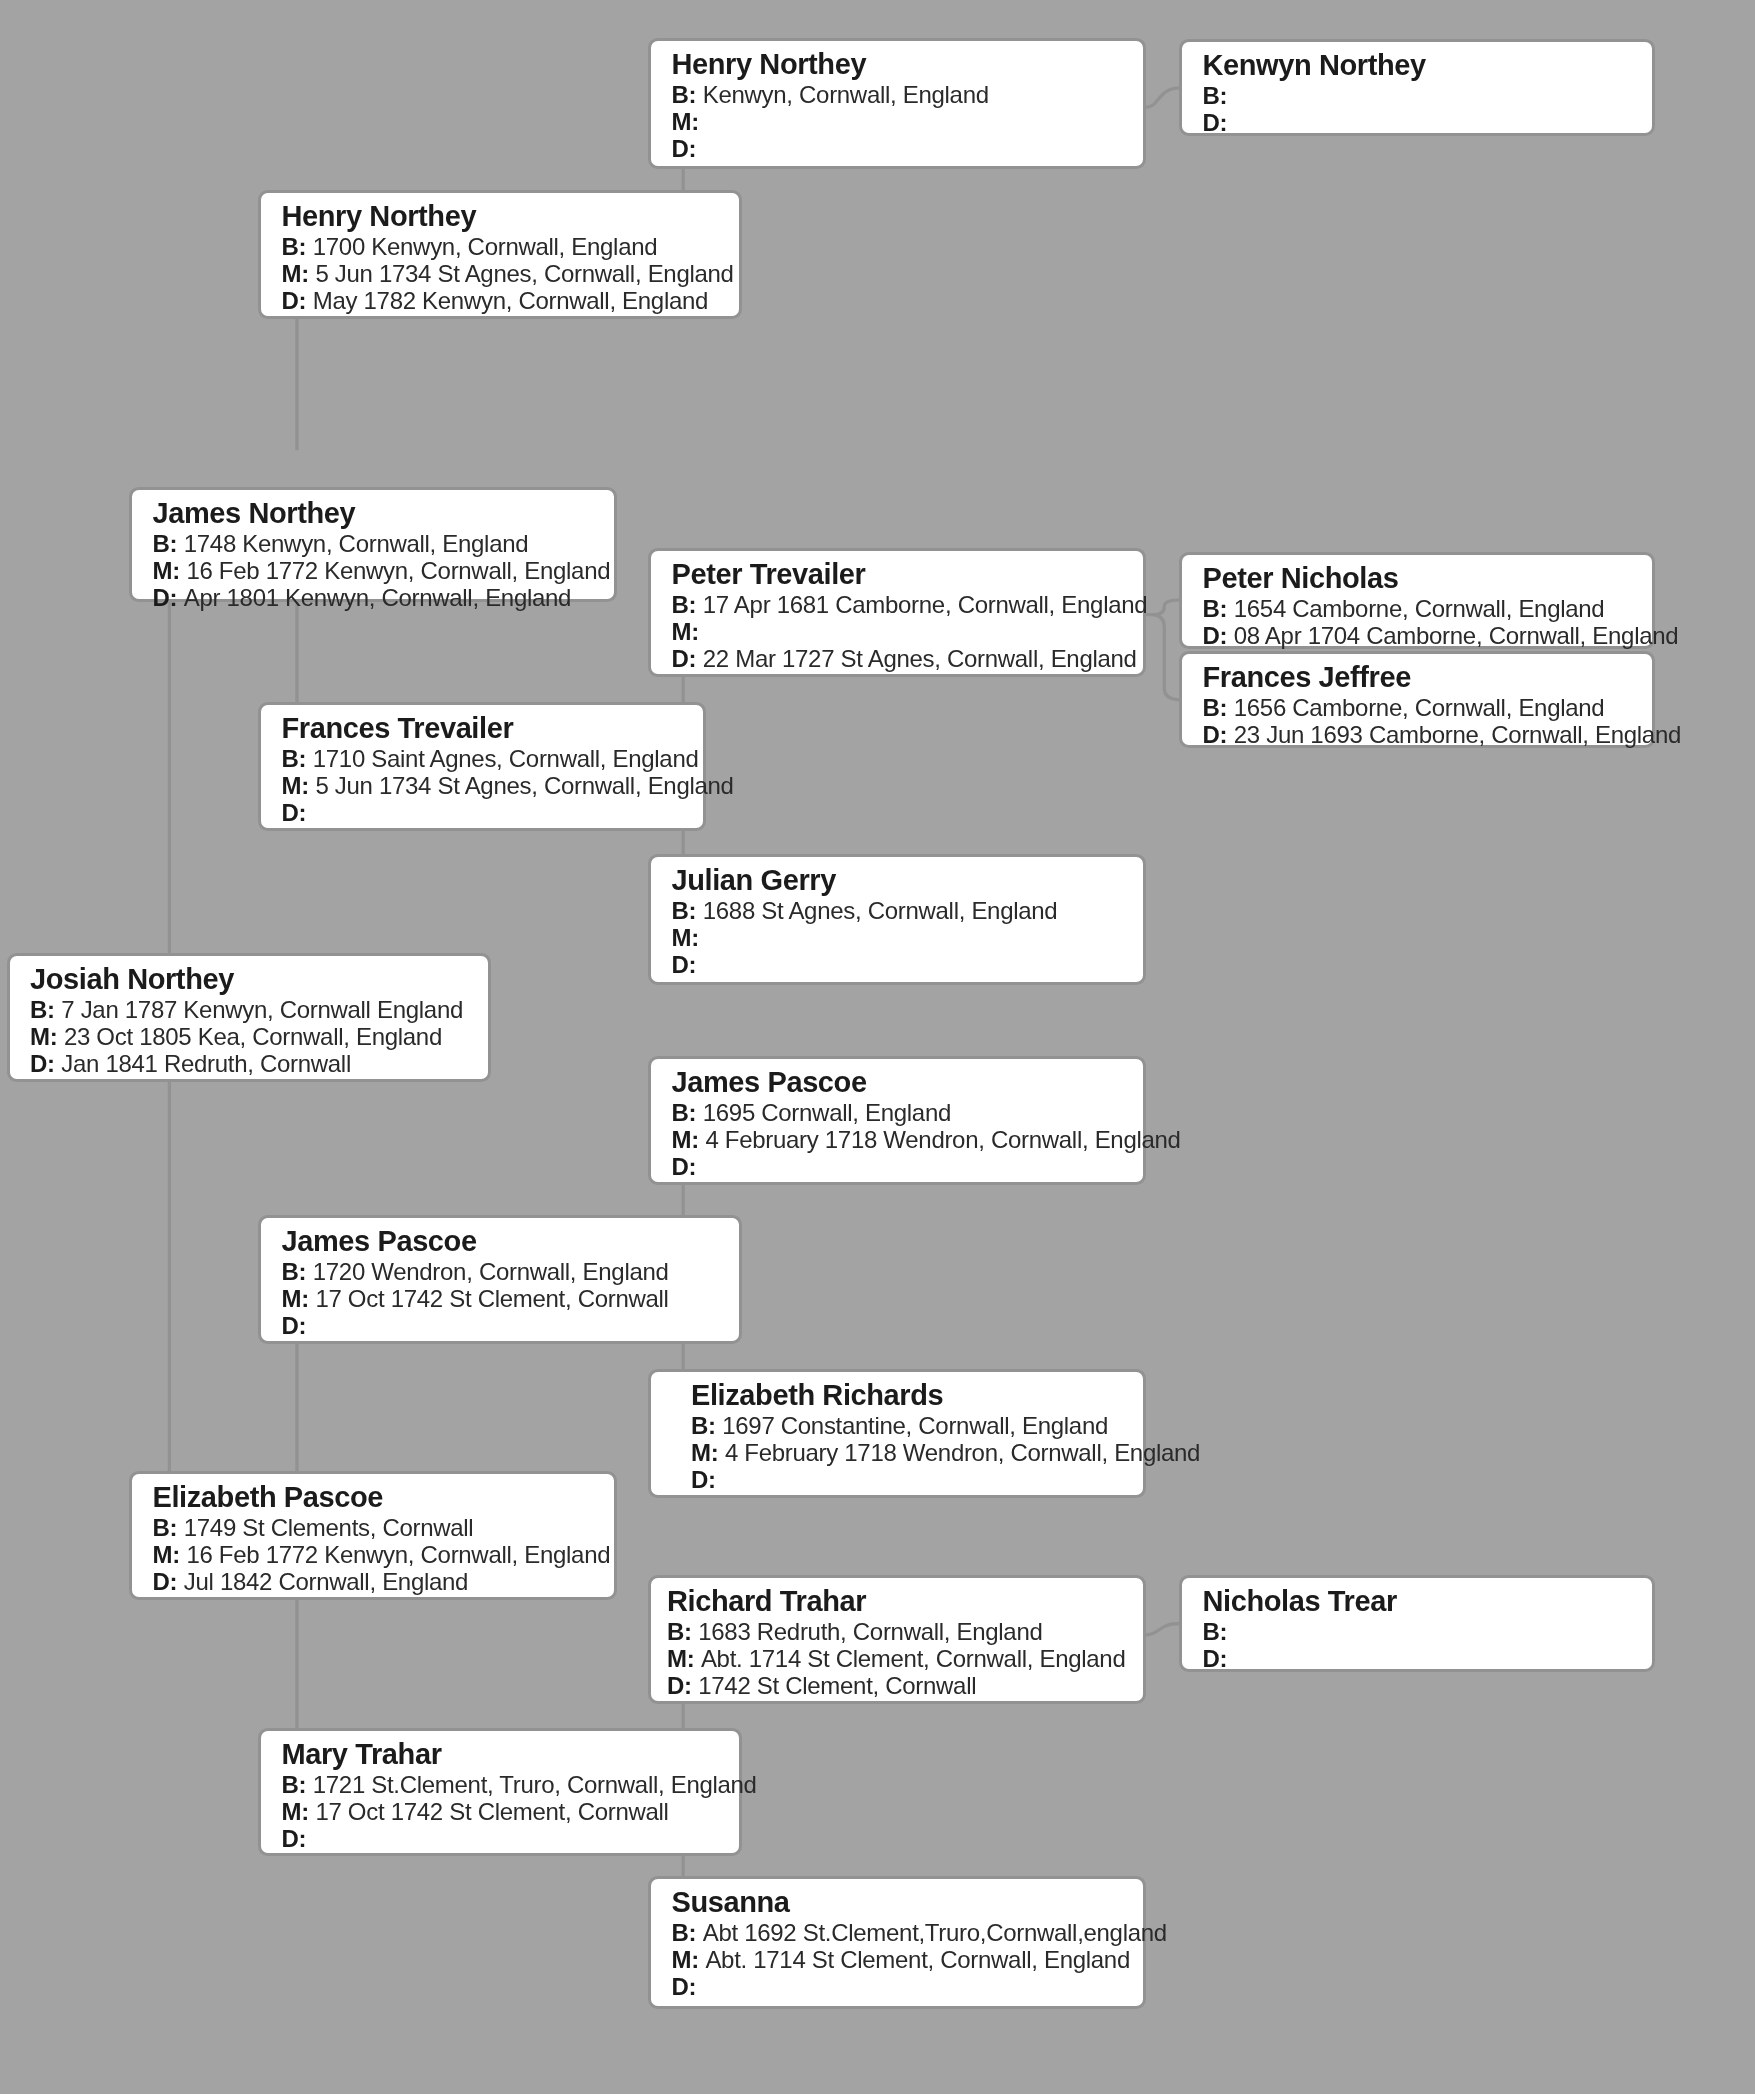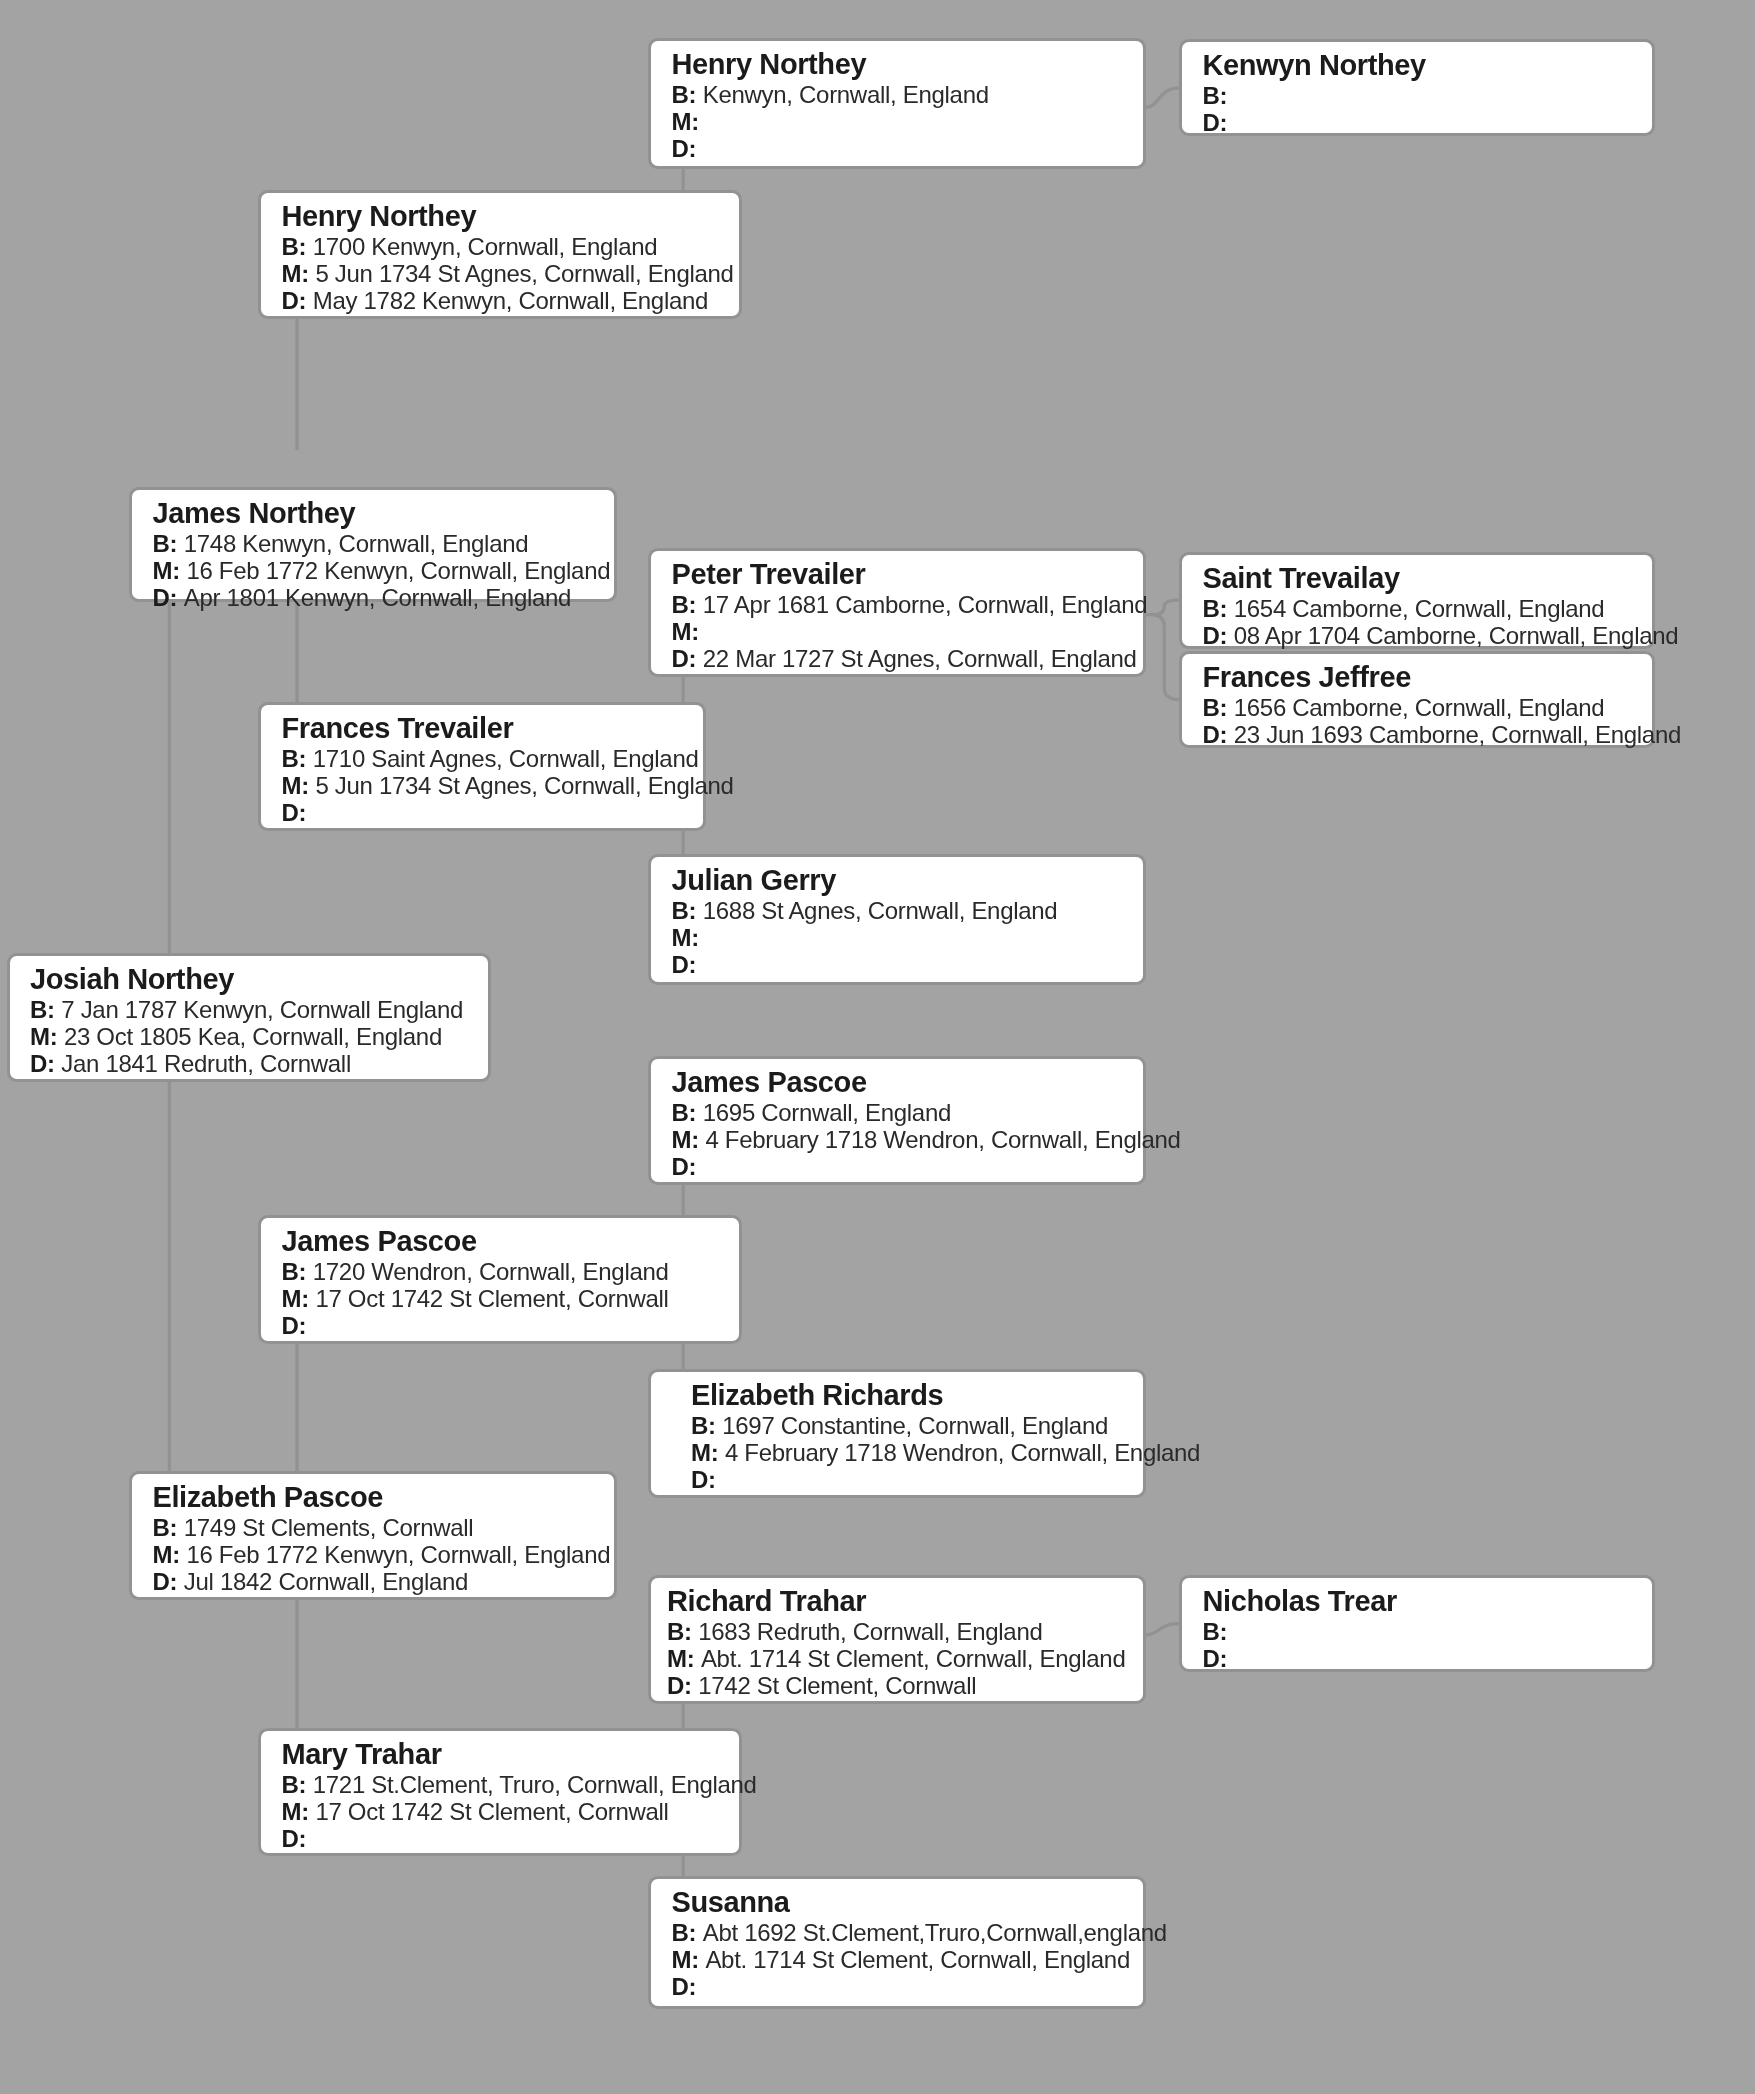--- a/index.html
+++ b/index.html
@@ -96,21 +96,21 @@
   </div>
 
   <div class="person" style="left:648px; top:548px; width:498px; height:129px;">
     <div class="pname">Peter Trevailer</div>
     <div class="row"><span class="lbl">B:</span><span>17 Apr 1681 Camborne, Cornwall, England</span></div>
     <div class="row"><span class="lbl">M:</span><span></span></div>
     <div class="row"><span class="lbl">D:</span><span>22 Mar 1727 St Agnes, Cornwall, England</span></div>
   </div>
 
   <div class="person" style="left:1179px; top:552px; width:476px; height:97px;">
-    <div class="pname">Saint Trevailay</div>
+    <div class="pname">Peter Nicholas</div>
     <div class="row"><span class="lbl">B:</span><span>1654 Camborne, Cornwall, England</span></div>
     <div class="row"><span class="lbl">D:</span><span>08 Apr 1704 Camborne, Cornwall, England</span></div>
   </div>
 
   <div class="person" style="left:1179px; top:651px; width:476px; height:97px;">
     <div class="pname">Frances Jeffree</div>
     <div class="row"><span class="lbl">B:</span><span>1656 Camborne, Cornwall, England</span></div>
     <div class="row"><span class="lbl">D:</span><span>23 Jun 1693 Camborne, Cornwall, England</span></div>
   </div>
 

